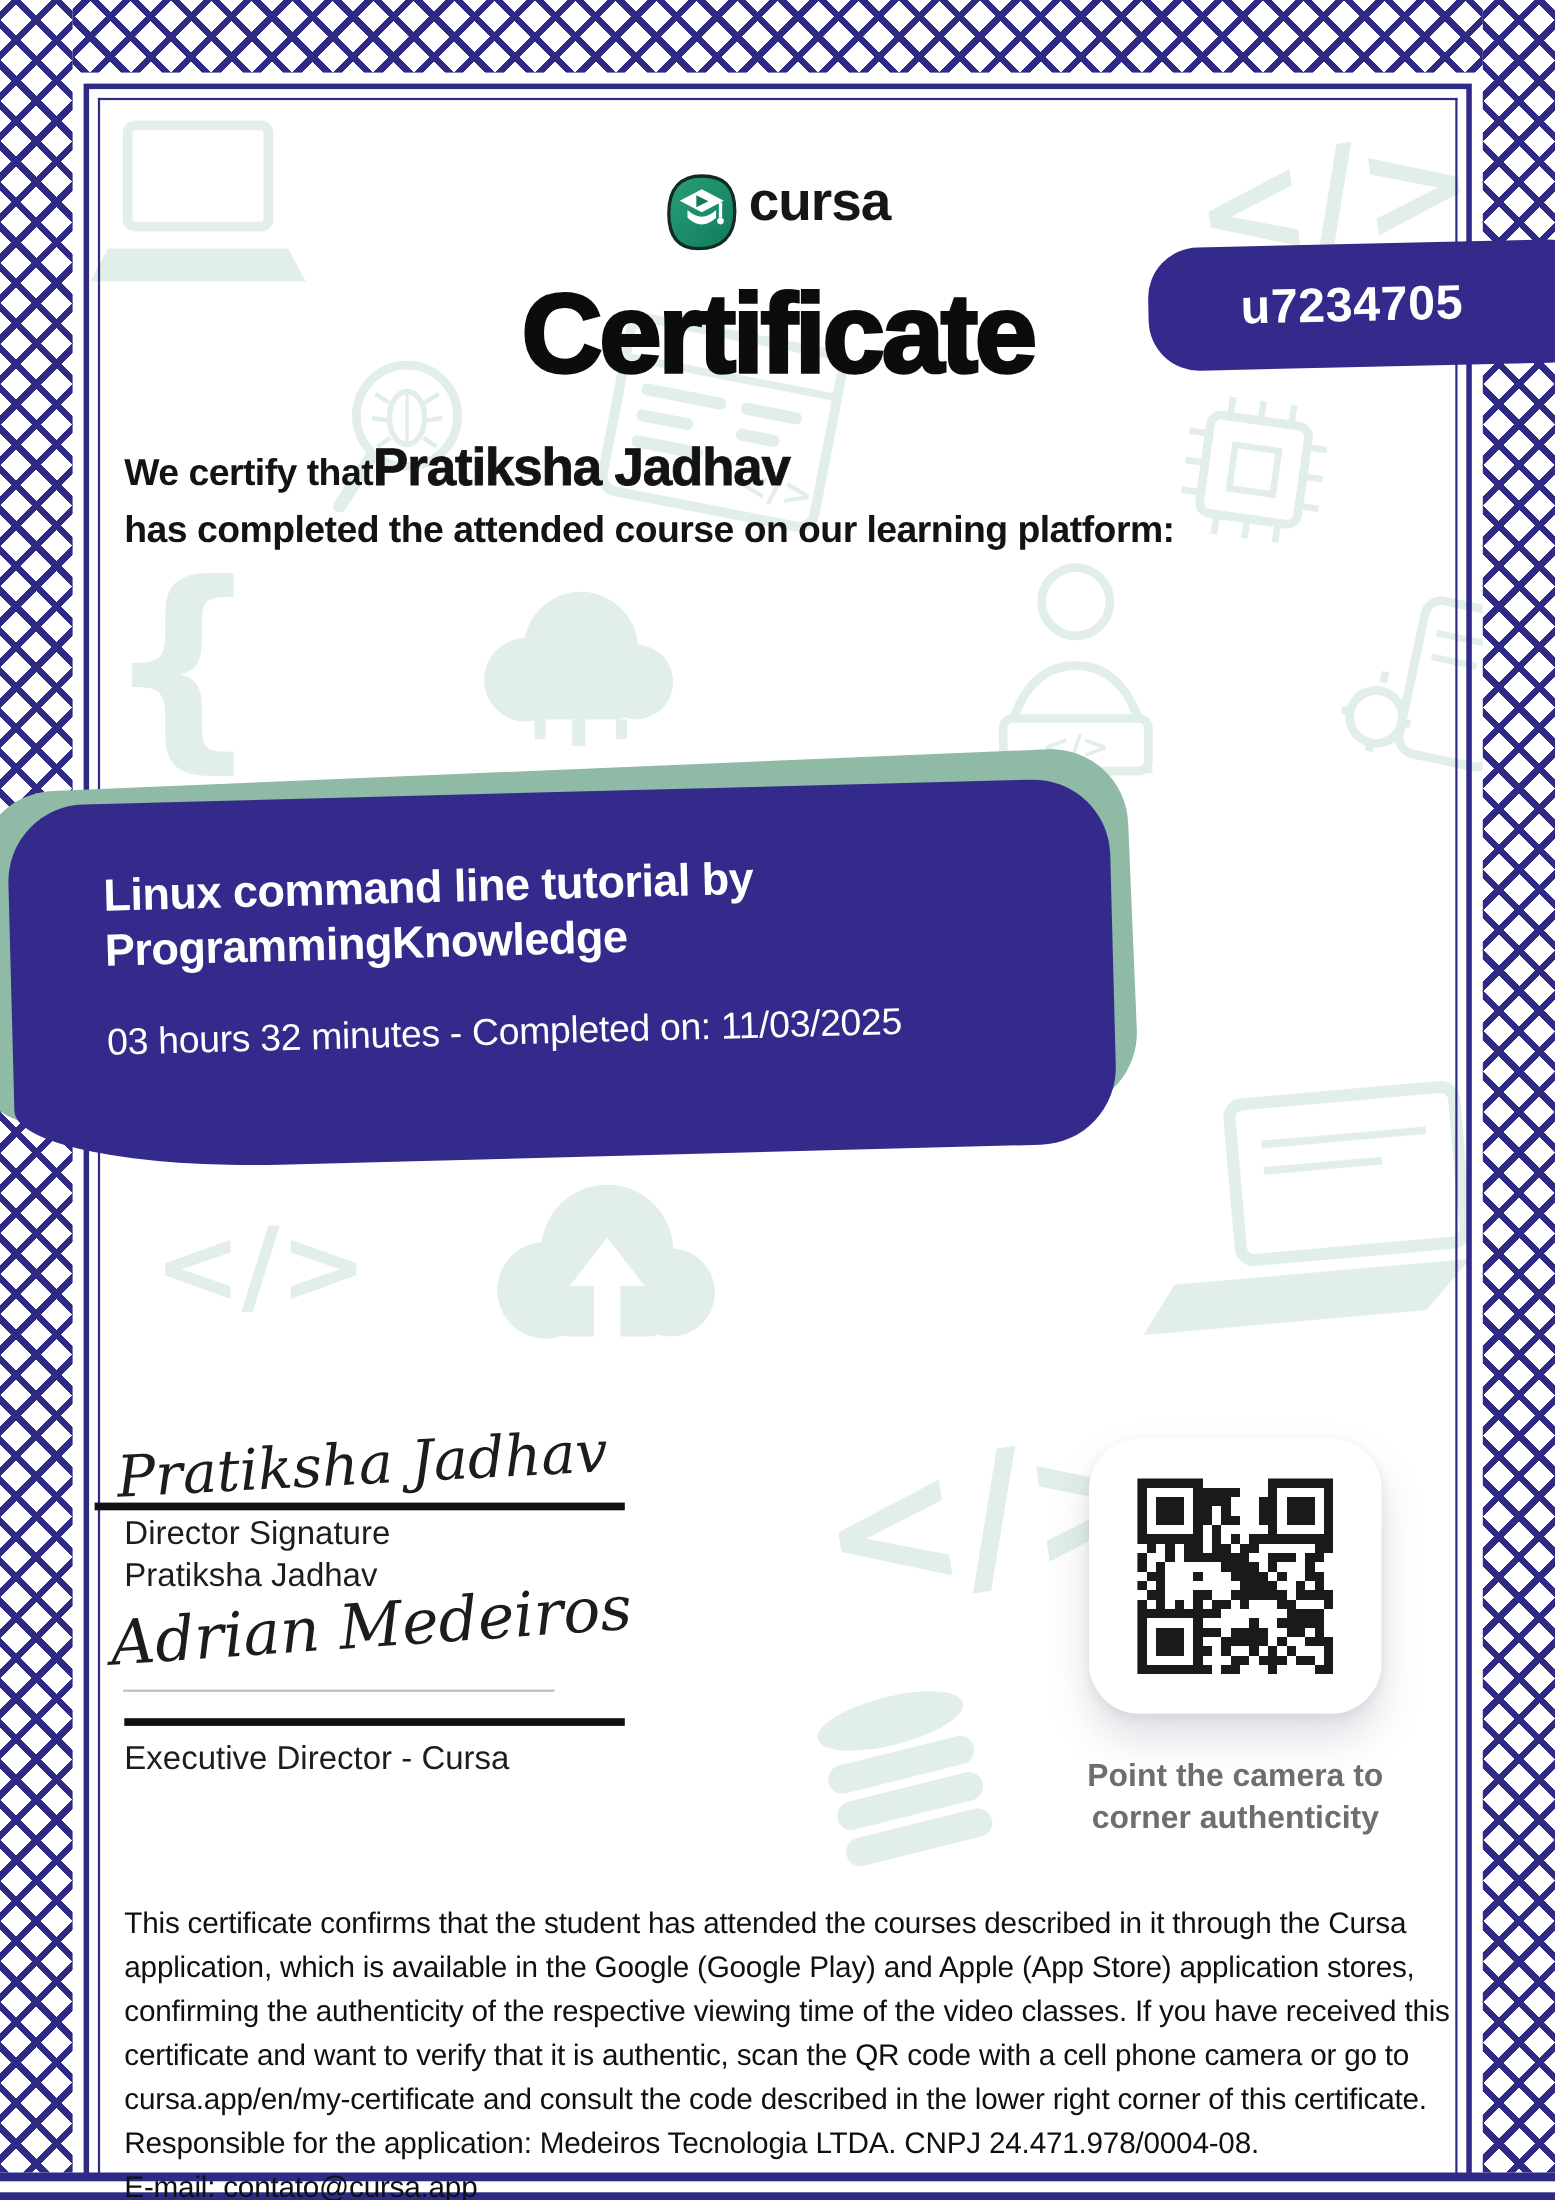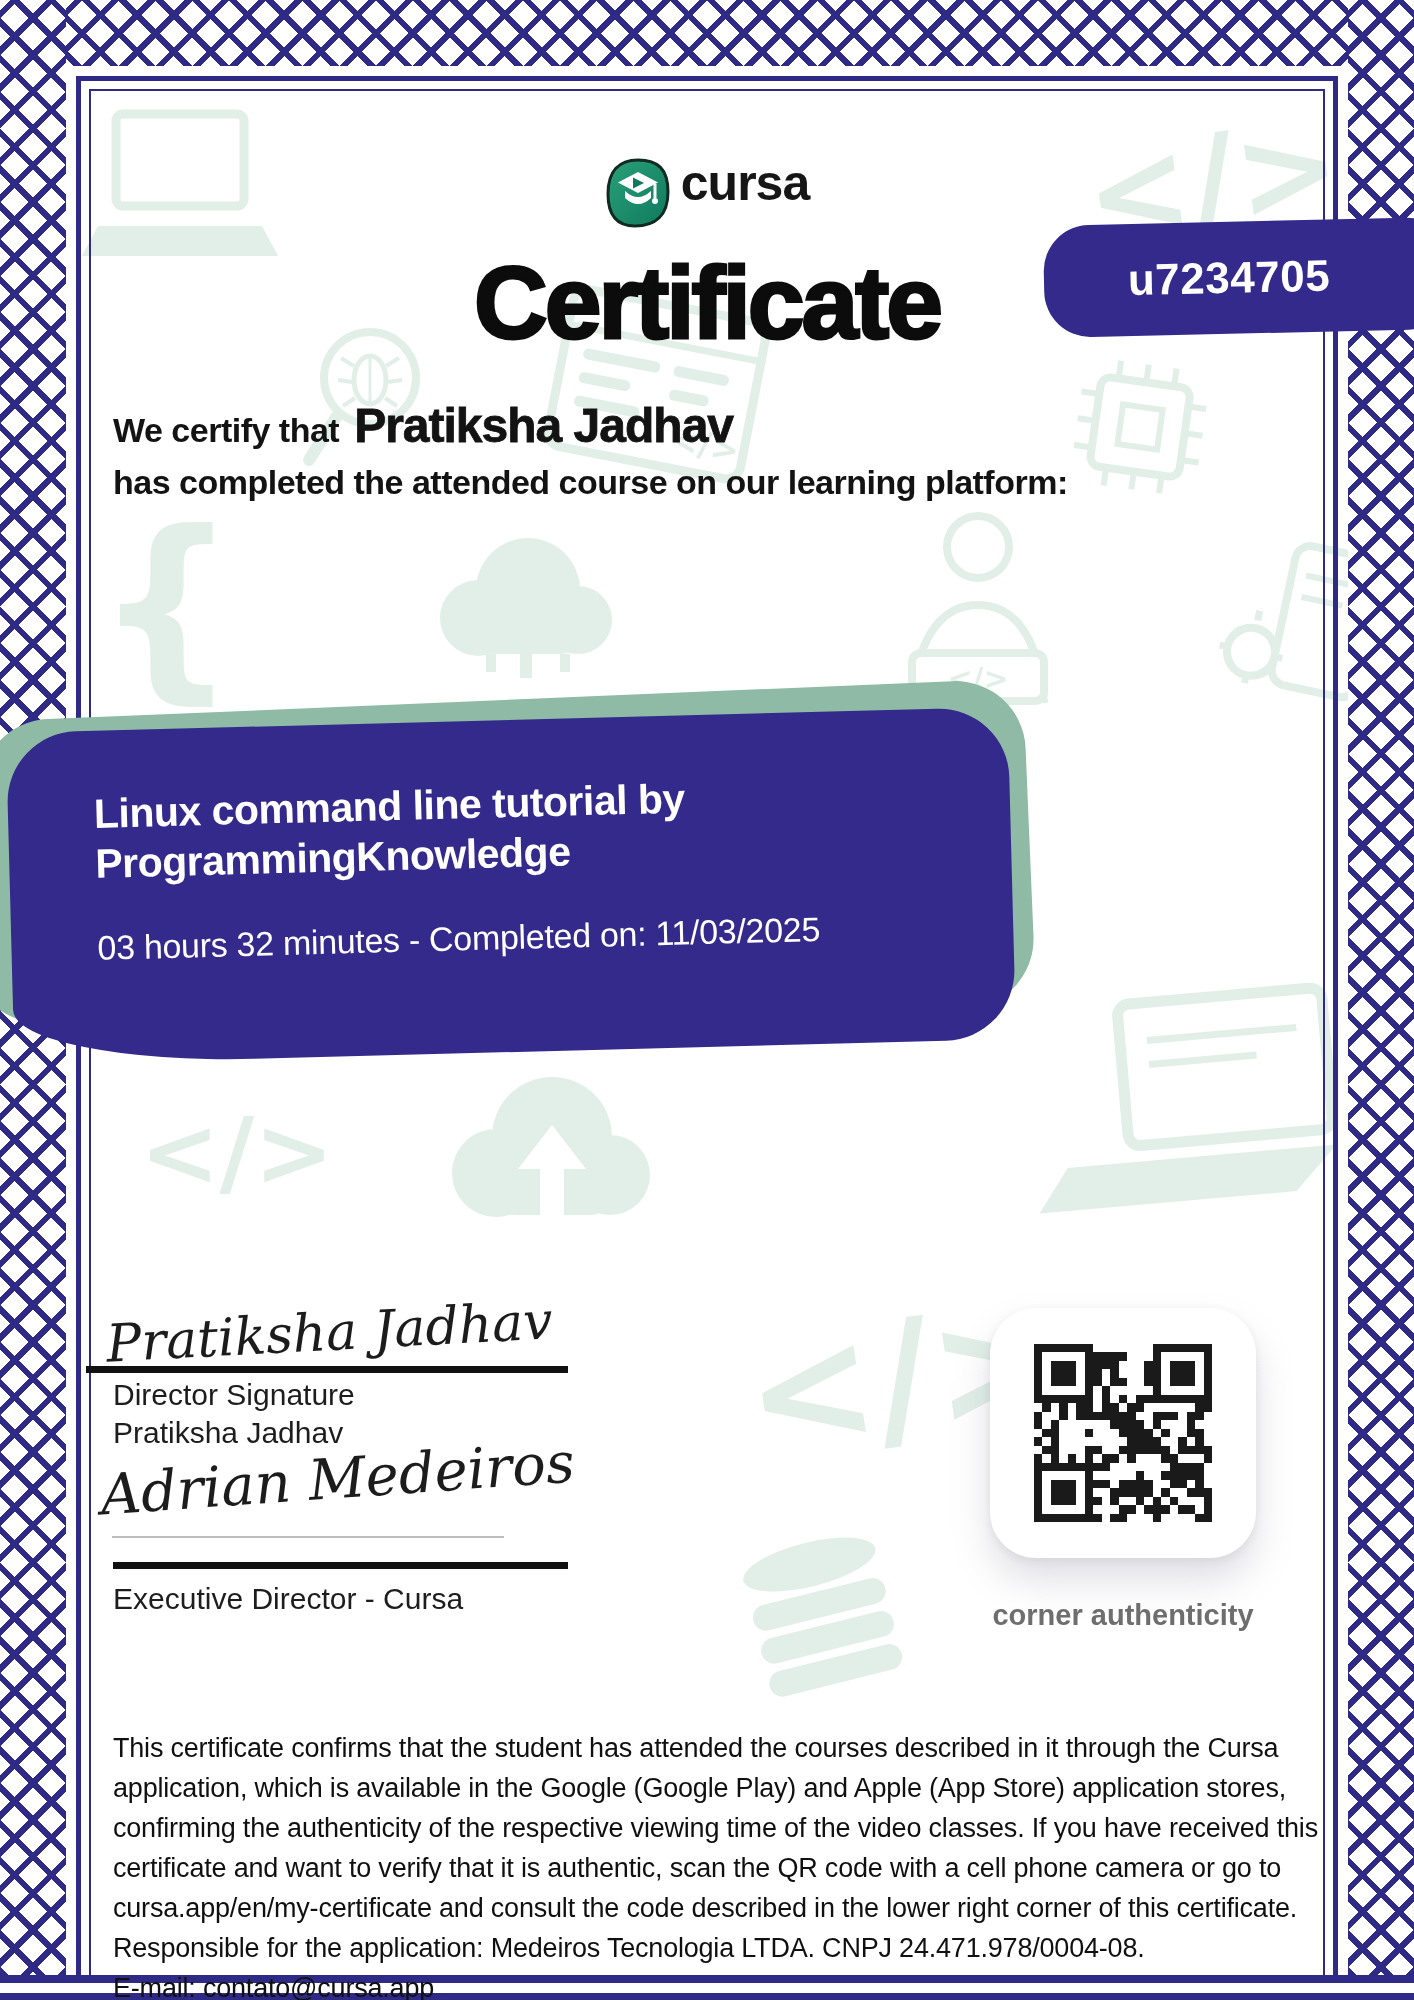--- a/index.html
+++ b/index.html
@@ -35,21 +35,21 @@
     -webkit-text-stroke:3px #0c0c0c;
   }
   .badge{
     position:absolute;left:1044px;top:226px;width:410px;height:112px;background:#332a8c;
     border-radius:46px;transform:rotate(-1.3deg);transform-origin:0 50%;z-index:6;
     display:flex;align-items:center;
   }
   .badge span{display:block;width:370px;text-align:center;color:#fff;font-size:44px;font-weight:bold;letter-spacing:0.5px;}
   
   .certify{position:absolute;left:113px;top:398px;z-index:5;color:#131313;}
-  .certify-line1{display:flex;align-items:baseline;gap:15px;}
+  .certify-line1{display:flex;align-items:baseline;}
   .certify-prefix,.certify-line2{font-size:34px;font-weight:bold;letter-spacing:-0.5px;}
   .student-name{font-size:48px;font-weight:bold;letter-spacing:-1px;-webkit-text-stroke:0.8px #131313;}
   .certify-line2{margin-top:10px;}
   
   .green-band{
     position:absolute;left:-16px;top:700px;width:1046px;height:328px;background:#8fbaa5;
     border-radius:70px;border-bottom-left-radius:240px 55px;transform:rotate(-2.4deg);z-index:3;
   }
   .purple-banner{
     position:absolute;left:10px;top:720px;width:1002px;height:332px;background:#332a8c;
@@ -517,20 +517,21 @@
         <rect x="6" y="20" width="1" height="1" fill="#1a1a1a"></rect>
         <rect x="7" y="20" width="1" height="1" fill="#1a1a1a"></rect>
         <rect x="9" y="20" width="1" height="1" fill="#1a1a1a"></rect>
         <rect x="10" y="20" width="1" height="1" fill="#1a1a1a"></rect>
         <rect x="14" y="20" width="1" height="1" fill="#1a1a1a"></rect>
         <rect x="19" y="20" width="1" height="1" fill="#1a1a1a"></rect>
         <rect x="20" y="20" width="1" height="1" fill="#1a1a1a"></rect>
       </svg>
   </div>
   <div class="qr-caption">
+    <div>Point the camera to</div>
     <div>corner authenticity</div>
   </div>
 
   <div class="footer">
     <div>This certificate confirms that the student has attended the courses described in it through the Cursa application, which is available in the Google (Google Play) and Apple (App Store) application stores, confirming the authenticity of the respective viewing time of the video classes. If you have received this certificate and want to verify that it is authentic, scan the QR code with a cell phone camera or go to cursa.app/en/my-certificate and consult the code described in the lower right corner of this certificate.</div>
     <div>Responsible for the application: Medeiros Tecnologia LTDA. CNPJ 24.471.978/0004-08.</div>
     <div>E-mail: contato@cursa.app</div>
   </div>
 
 </div>

